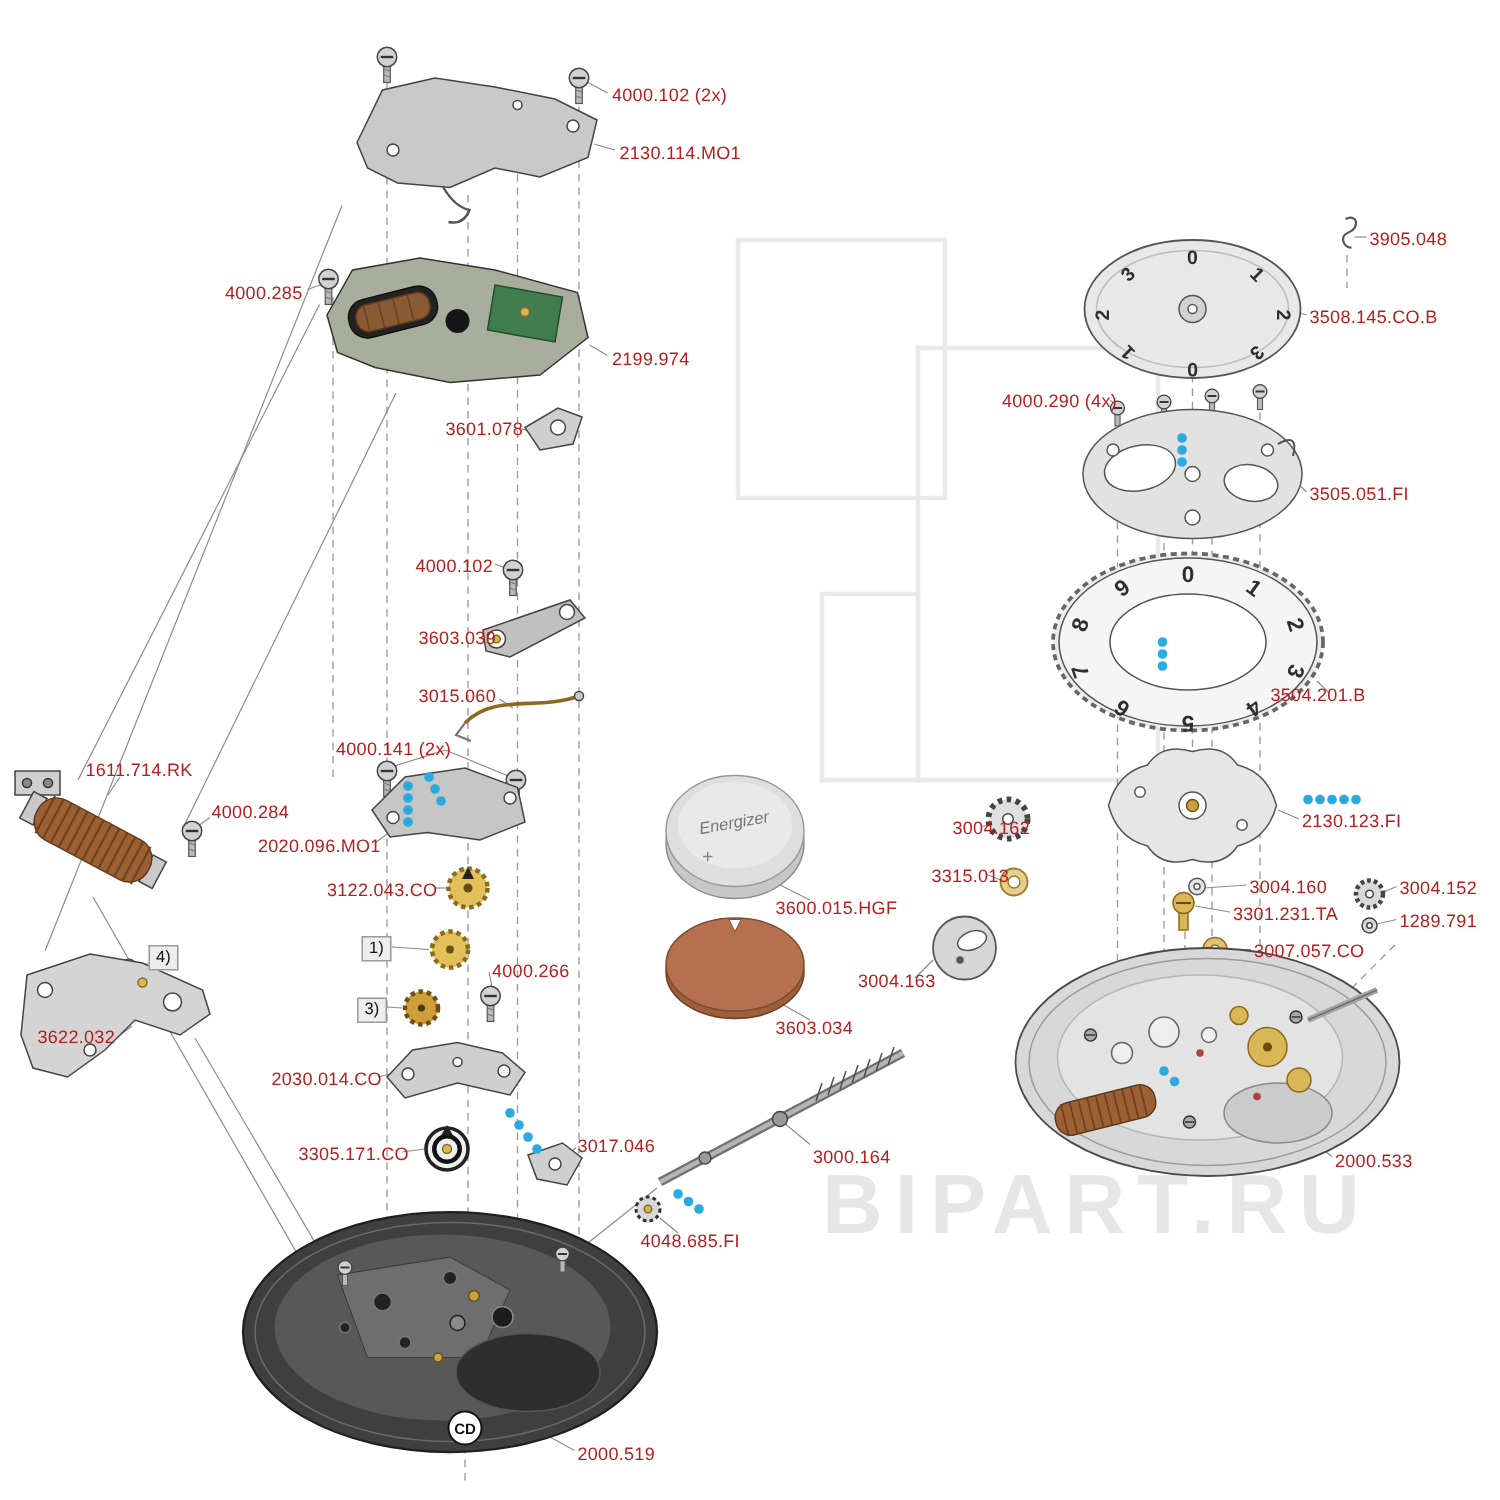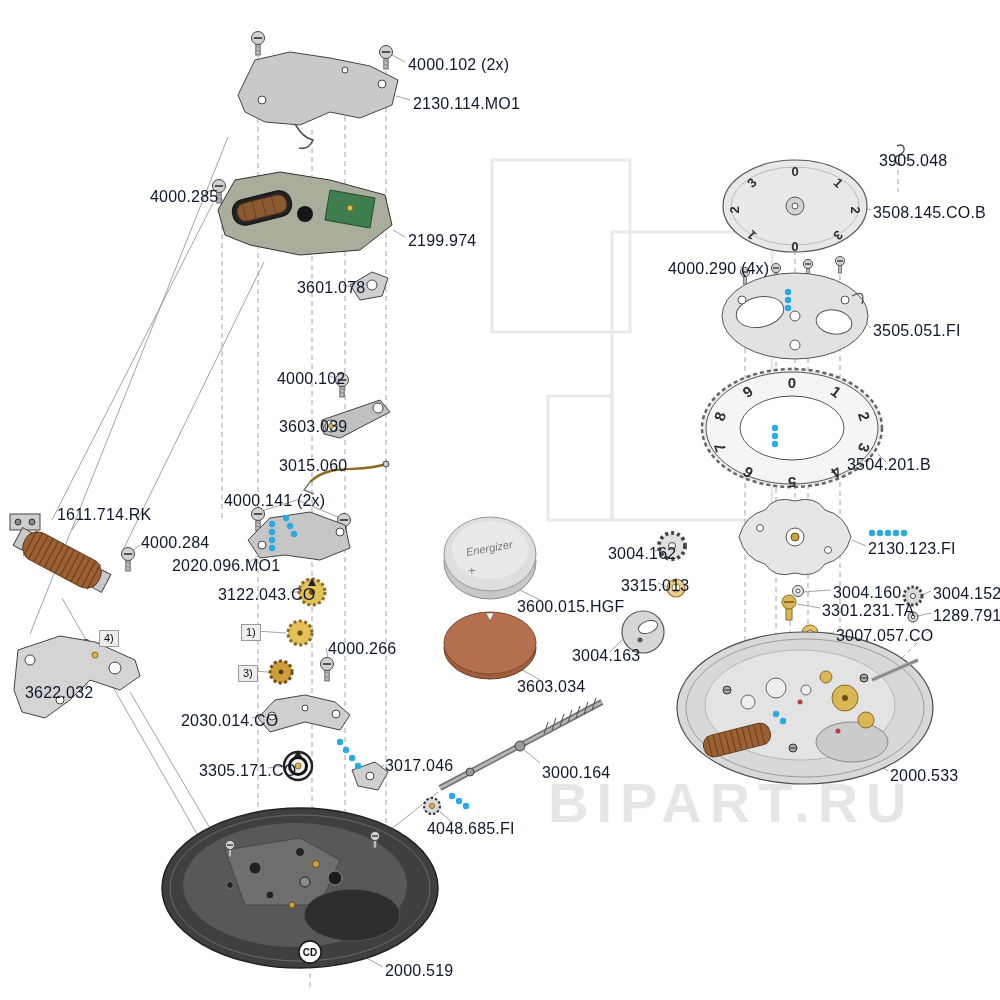--- a/index.html
+++ b/index.html
@@ -1,19 +1,19 @@
 <!DOCTYPE html>
 <html><head>
 <meta charset="utf-8">
 <style>
   html,body{margin:0;padding:0;background:#fff;}
   .stage{position:relative;width:1000px;height:1000px;background:#fff;overflow:hidden;
          font-family:"Liberation Sans",sans-serif;}
   .stage svg{position:absolute;left:0;top:0;}
-  .lbl{position:absolute;font-size:16px;color:#0f172a;white-space:nowrap;letter-spacing:.2px;}
+  .lbl{position:absolute;font-size:12px;color:#b91c1c;white-space:nowrap;letter-spacing:.2px;}
   .callout{position:absolute;font-size:11px;color:#111;background:#ededed;border:1px solid #9a9a9a;
            padding:0 4px;line-height:15px;}
   svg text{font-family:"Liberation Sans",sans-serif;}
 </style>
 </head>
 <body>
 
 <div class="stage">
 
 <svg width="1000" height="1000" viewBox="0 0 1000 1000">
@@ -506,27 +506,27 @@
 <div class="lbl" style="left:199px;top:762px">3305.171.CO</div>
 <div class="lbl" style="left:385px;top:757px">3017.046</div>
 <div class="lbl" style="left:542px;top:764px">3000.164</div>
 <div class="lbl" style="left:427px;top:820px">4048.685.FI</div>
 <div class="lbl" style="left:385px;top:962px">2000.519</div>
 <div class="lbl" style="left:57px;top:506px">1611.714.RK</div>
 <div class="lbl" style="left:141px;top:534px">4000.284</div>
 <div class="lbl" style="left:25px;top:684px">3622.032</div>
 <div class="lbl" style="left:517px;top:598px">3600.015.HGF</div>
 <div class="lbl" style="left:517px;top:678px">3603.034</div>
-<div class="lbl" style="left:879px;top:152px">3905.048</div>
+<div class="lbl" style="left:913px;top:152px">3905.048</div>
 <div class="lbl" style="left:873px;top:204px">3508.145.CO.B</div>
 <div class="lbl" style="left:668px;top:260px">4000.290 (4x)</div>
 <div class="lbl" style="left:873px;top:322px">3505.051.FI</div>
 <div class="lbl" style="left:847px;top:456px">3504.201.B</div>
 <div class="lbl" style="left:868px;top:540px">2130.123.FI</div>
-<div class="lbl" style="left:608px;top:545px">3004.162</div>
+<div class="lbl" style="left:635px;top:545px">3004.162</div>
 <div class="lbl" style="left:621px;top:577px">3315.013</div>
 <div class="lbl" style="left:833px;top:584px">3004.160</div>
 <div class="lbl" style="left:822px;top:602px">3301.231.TA</div>
 <div class="lbl" style="left:836px;top:627px">3007.057.CO</div>
 <div class="lbl" style="left:933px;top:585px">3004.152</div>
 <div class="lbl" style="left:933px;top:607px">1289.791</div>
 <div class="lbl" style="left:572px;top:647px">3004.163</div>
 <div class="lbl" style="left:890px;top:767px">2000.533</div>
 
 <div class="callout" style="left:241px;top:624px">1)</div>

